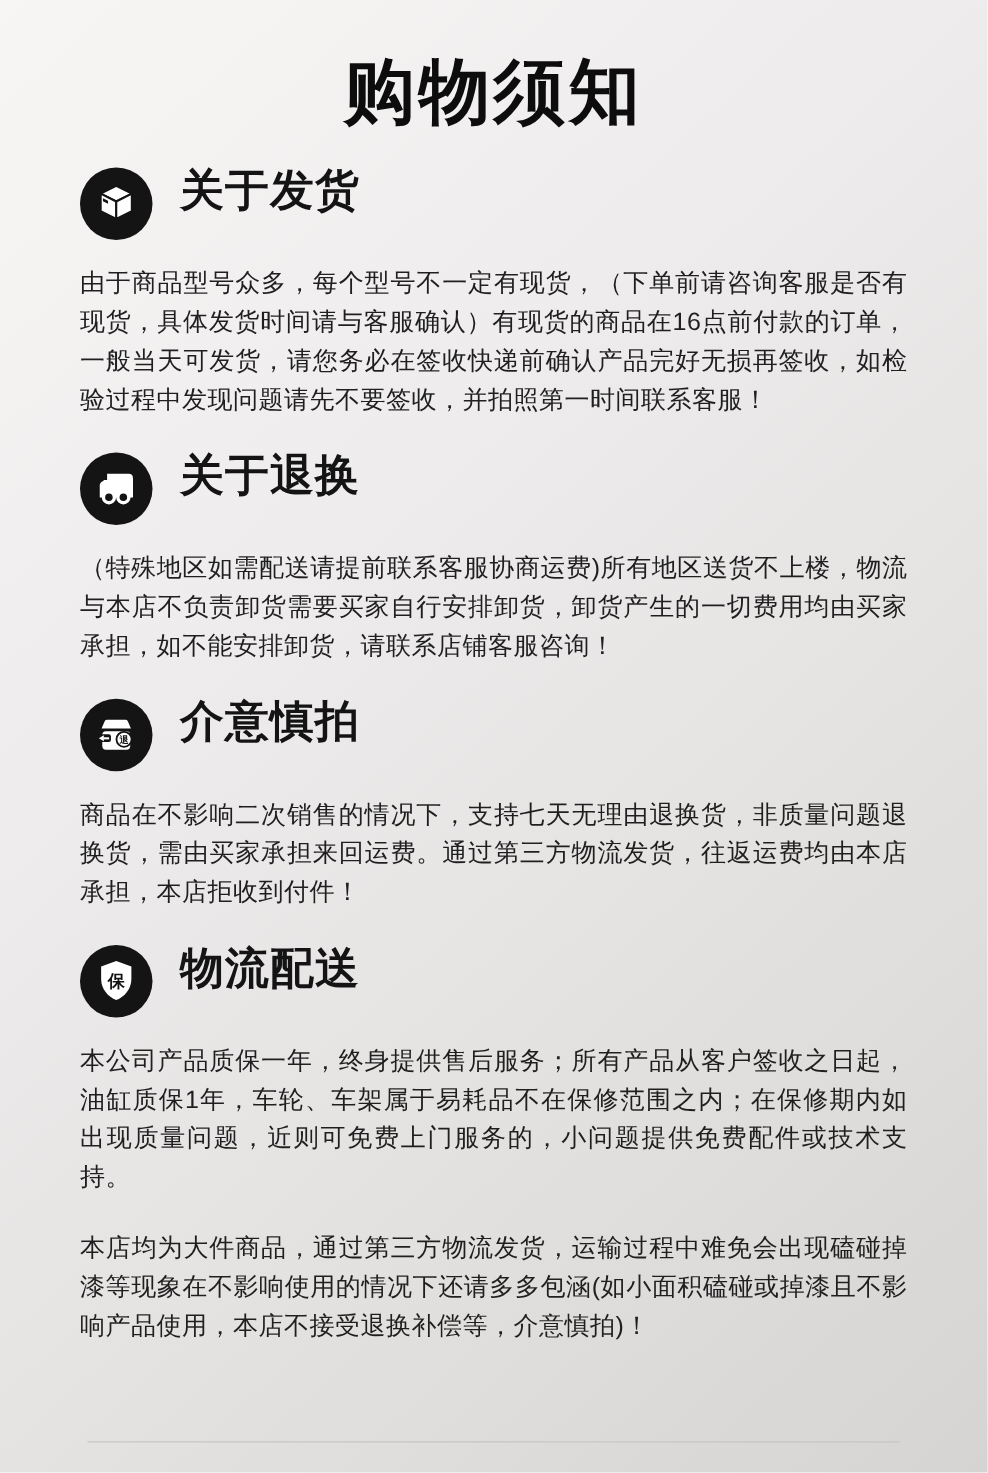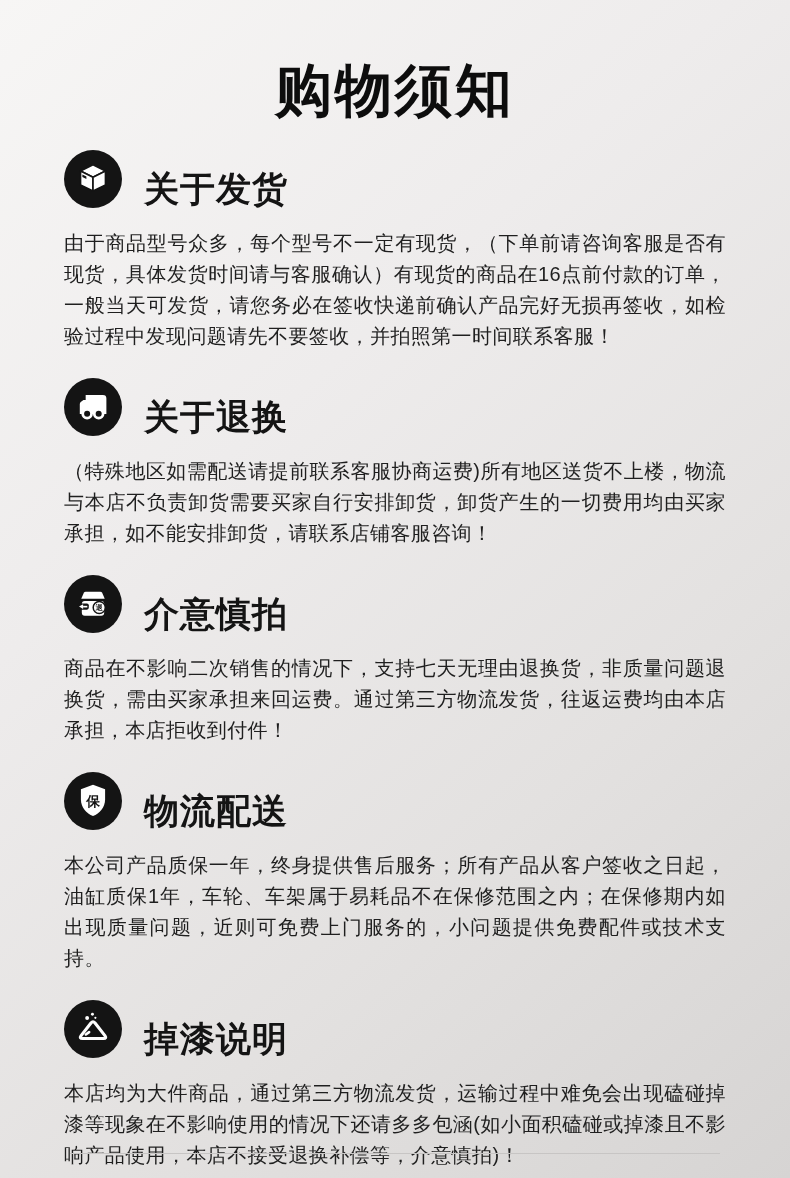--- a/index.html
+++ b/index.html
@@ -7,35 +7,35 @@
   body {
     font-family: "Liberation Sans", "DejaVu Sans", sans-serif;
     -webkit-font-smoothing: antialiased;
   }
   .page {
     position: relative;
     width: 790px;
     height: 1178px;
     overflow: hidden;
     background: linear-gradient(138deg, #f7f6f5 0%, #eeecec 35%, #e3e1e0 68%, #d6d4d3 100%);
-    padding: 16px 64px;
+    padding: 0 64px;
   }
   .page-title {
     padding-top: 40px;
     text-align: center;
     font-size: 57px;
     font-weight: 900;
     letter-spacing: 3px;
     color: #0d0d0d;
     line-height: 1.2;
   }
   .section { margin-top: 26px; }
   .section-header {
     display: flex;
-    align-items: flex-end;
+    align-items: flex-start;
     gap: 22px;
     height: 58px;
     margin-top: 14px;
   }
   .icon-circle {
     width: 58px;
     height: 58px;
     border-radius: 50%;
     background: #141414;
     flex: 0 0 auto;
@@ -133,29 +133,17 @@
           <path d="M12 3.2 L18.6 5.6 V11 C18.6 15.4 15.6 18.8 12 20.2 C8.4 18.8 5.4 15.4 5.4 11 V5.6 Z" fill="#ffffff"></path>
           <text x="12" y="14.6" font-size="7.5" font-weight="bold" fill="#141414" text-anchor="middle">保</text>
         </svg>
       </div>
       <div class="section-heading">物流配送</div>
     </div>
     <p class="section-body">本公司产品质保一年，终身提供售后服务；所有产品从客户签收之日起，油缸质保1年，车轮、车架属于易耗品不在保修范围之内；在保修期内如出现质量问题，近则可免费上门服务的，小问题提供免费配件或技术支持。</p>
   </div>
 
   <div class="section">
-    <div class="section-header">
-      <div class="icon-circle">
-        <svg viewBox="0 0 24 24" aria-hidden="true">
-          <path d="M10.9 8.7 Q12 7.4 13.1 8.7 L18.5 15.6 Q19.6 17.2 17.7 17.2 H6.3 Q4.4 17.2 5.5 15.6 Z" fill="none" stroke="#ffffff" stroke-width="1.7" stroke-linejoin="round"></path>
-          <line x1="8.1" y1="15" x2="9.9" y2="13.7" stroke="#ffffff" stroke-width="1.4" stroke-linecap="round"></line>
-          <circle cx="8.8" cy="6" r="1.05" fill="#ffffff"></circle>
-          <circle cx="11.7" cy="4" r="0.8" fill="#ffffff"></circle>
-          <circle cx="13.3" cy="5.9" r="0.6" fill="#ffffff"></circle>
-        </svg>
-      </div>
-      <div class="section-heading">掉漆说明</div>
-    </div>
     <p class="section-body">本店均为大件商品，通过第三方物流发货，运输过程中难免会出现磕碰掉漆等现象在不影响使用的情况下还请多多包涵(如小面积磕碰或掉漆且不影响产品使用，本店不接受退换补偿等，介意慎拍)！</p>
   </div>
 
   <div class="bottom-divider"></div>
 </div>
 
 </body></html>

